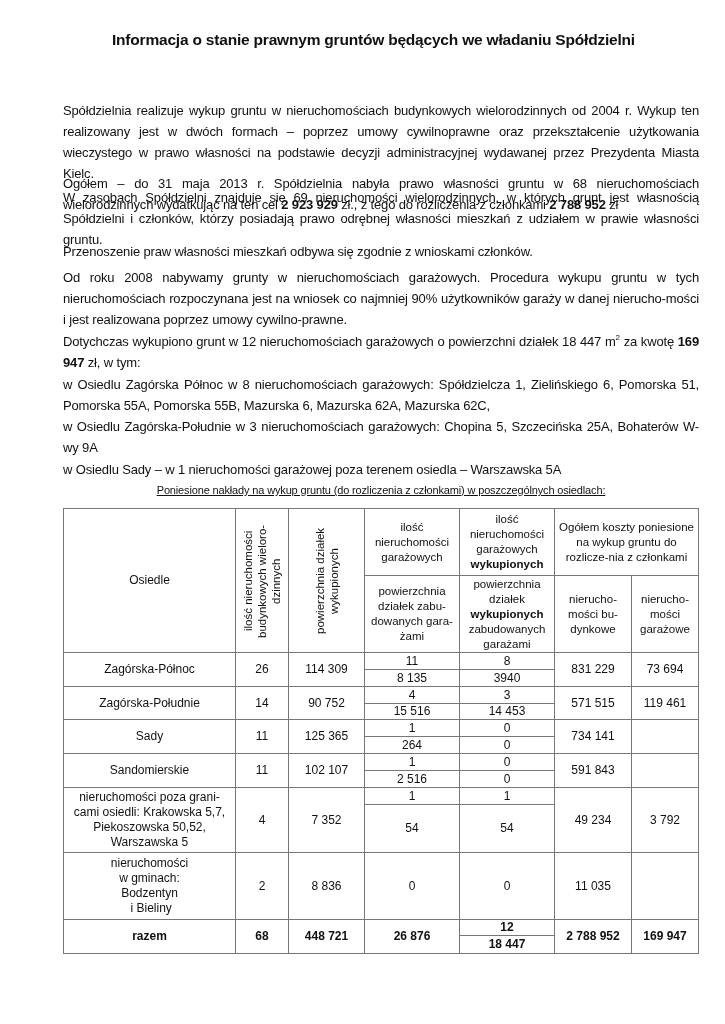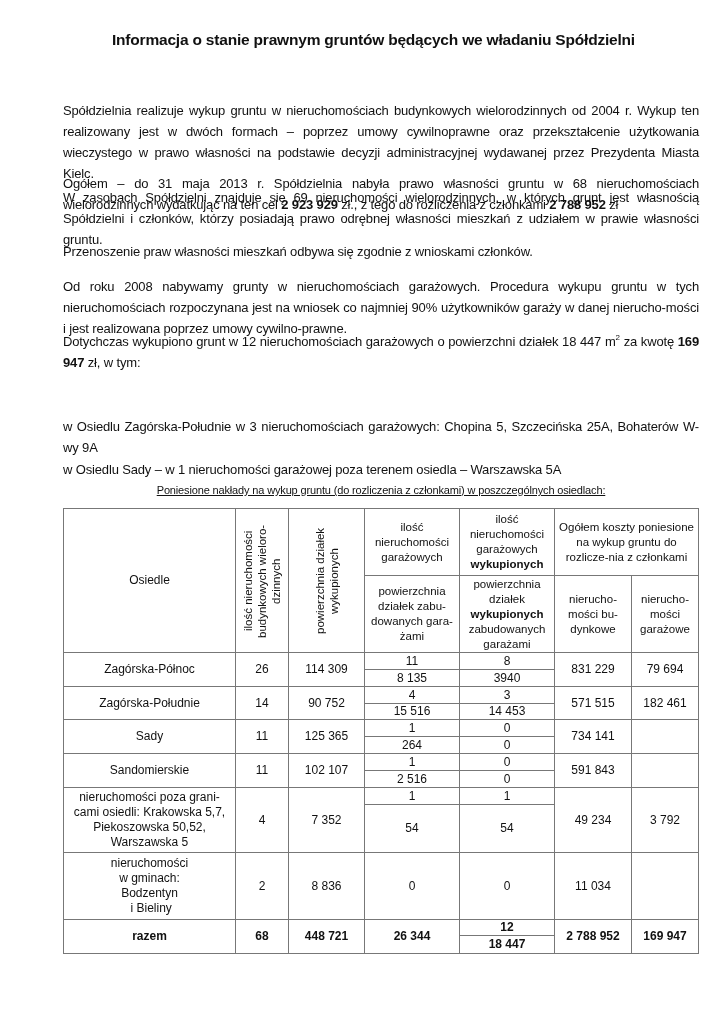--- a/index.html
+++ b/index.html
@@ -36,26 +36,27 @@
   <div class="para" style="top:58px;margin-top:42px;">Spółdzielnia realizuje wykup gruntu w nieruchomościach budynkowych wielorodzinnych od 2004 r. Wykup ten realizowany jest w dwóch formach – poprzez umowy cywilnoprawne oraz przekształcenie użytkowania wieczystego w prawo własności na podstawie decyzji administracyjnej wydawanej przez Prezydenta Miasta Kielc.</div>
 
   <div class="para" style="top:144px;margin-top:29px;">
     <span>Ogółem – do 31 maja 2013 r. Spółdzielnia nabyła prawo własności gruntu w 68 nieruchomościach wielorodzinnych wydatkując na ten cel </span><b>2 923 929</b><span> zł., z tego do rozliczenia z członkami </span><b>2 788 952</b><span> zł</span>
   </div>
 
   <div class="para" style="top:187px;">W zasobach Spółdzielni znajduje się 69 nieruchomości wielorodzinnych, w których grunt jest własnością Spółdzielni i członków, którzy posiadają prawo odrębnej własności mieszkań z udziałem w prawie własności gruntu.</div>
 
   <div class="para" style="top:241px;">Przenoszenie praw własności mieszkań odbywa się zgodnie z wnioskami członków.</div>
 
-  <div class="para" style="top:267px;margin-top:9px;">Od roku 2008 nabywamy grunty w nieruchomościach garażowych. Procedura wykupu gruntu w tych nieruchomościach rozpoczynana jest na wniosek co najmniej 90% użytkowników garaży w danej nierucho-mości i jest realizowana poprzez umowy cywilno-prawne.</div>
+  <div class="para" style="top:267px;">Od roku 2008 nabywamy grunty w nieruchomościach garażowych. Procedura wykupu gruntu w tych nieruchomościach rozpoczynana jest na wniosek co najmniej 90% użytkowników garaży w danej nierucho-mości i jest realizowana poprzez umowy cywilno-prawne.</div>
 
   <div class="para" style="top:331px;">
     <span>Dotychczas wykupiono grunt w 12 nieruchomościach garażowych o powierzchni działek 18 447 m</span><sup>2</sup><span> za kwotę </span><b>169 947</b><span> zł, w tym:</span>
   </div>
 
+  <div class="para" style="top:374px;"> w Osiedlu Zagórska Północ w 8 nieruchomościach garażowych: Spółdzielcza 1, Zielińskiego 6, Pomorska 51, Pomorska 55A, Pomorska 55B, Mazurska 6, Mazurska 62A, Mazurska 62C,</div>
   <div class="para" style="top:416px;">w Osiedlu Zagórska-Południe  w  3 nieruchomościach garażowych: Chopina 5, Szczecińska 25A, Bohaterów W-wy 9A</div>
   <div class="para" style="top:459px;">w Osiedlu Sady – w 1 nieruchomości garażowej poza terenem osiedla – Warszawska 5A</div>
 
   <div class="caption">Poniesione nakłady na wykup gruntu (do rozliczenia z członkami) w poszczególnych osiedlach:</div>
 
   <table class="grid">
     <colgroup>
       <col style="width:172px">
       <col style="width:53px">
       <col style="width:76px">
@@ -88,35 +89,35 @@
       <td class="hdr">nierucho-mości garażowe</td>
     </tr>
 
     <tr style="height:17px;margin-left:14px;">
       <td rowspan="2" class="left">Zagórska-Północ</td>
       <td rowspan="2">26</td>
       <td rowspan="2">114 309</td>
       <td>11</td>
       <td>8</td>
       <td rowspan="2">831 229</td>
-      <td rowspan="2">79 694</td>
+      <td rowspan="2">73 694</td>
     </tr>
     <tr style="height:17px;">
       <td>8 135</td>
       <td>3940</td>
     </tr>
 
     <tr style="height:17px;">
       <td rowspan="2" class="left">Zagórska-Południe</td>
       <td rowspan="2">14</td>
       <td rowspan="2">90 752</td>
       <td>4</td>
       <td>3</td>
       <td rowspan="2">571 515</td>
-      <td rowspan="2">182 461</td>
+      <td rowspan="2">119 461</td>
     </tr>
     <tr style="height:16px;">
       <td>15 516</td>
       <td>14 453</td>
     </tr>
 
     <tr style="height:17px;">
       <td rowspan="2" class="left">Sady</td>
       <td rowspan="2">11</td>
       <td rowspan="2">125 365</td>
@@ -167,29 +168,29 @@
       <td class="left">
         <span>nieruchomości</span><br>
         <span>w gminach:</span><br>
         <span>Bodzentyn</span><br>
         <span style="white-space:pre"> i Bieliny</span>
       </td>
       <td>2</td>
       <td>8 836</td>
       <td>0</td>
       <td>0</td>
-      <td>11 034</td>
+      <td>11 035</td>
       <td></td>
     </tr>
 
     <tr style="height:16px;">
       <td rowspan="2" class="right bold">razem</td>
       <td rowspan="2" class="bold">68</td>
       <td rowspan="2" class="bold">448 721</td>
-      <td rowspan="2" class="bold">26 344</td>
+      <td rowspan="2" class="bold">26 876</td>
       <td class="bold">12</td>
       <td rowspan="2" class="bold">2 788 952</td>
       <td rowspan="2" class="bold">169 947</td>
     </tr>
     <tr style="height:18px;">
       <td class="bold">18 447</td>
     </tr>
   </tbody>
     </table>
 </div>

